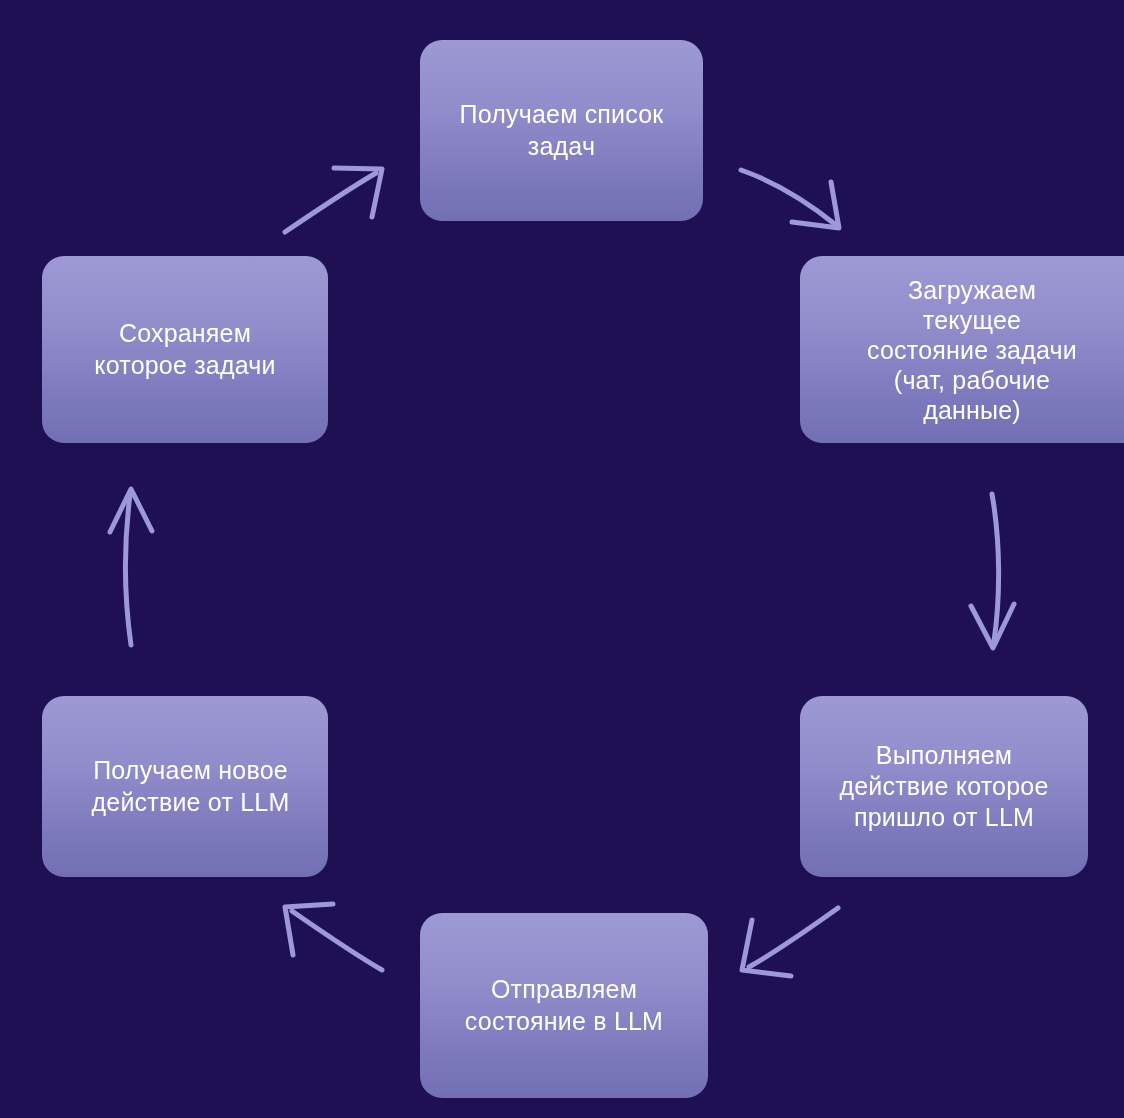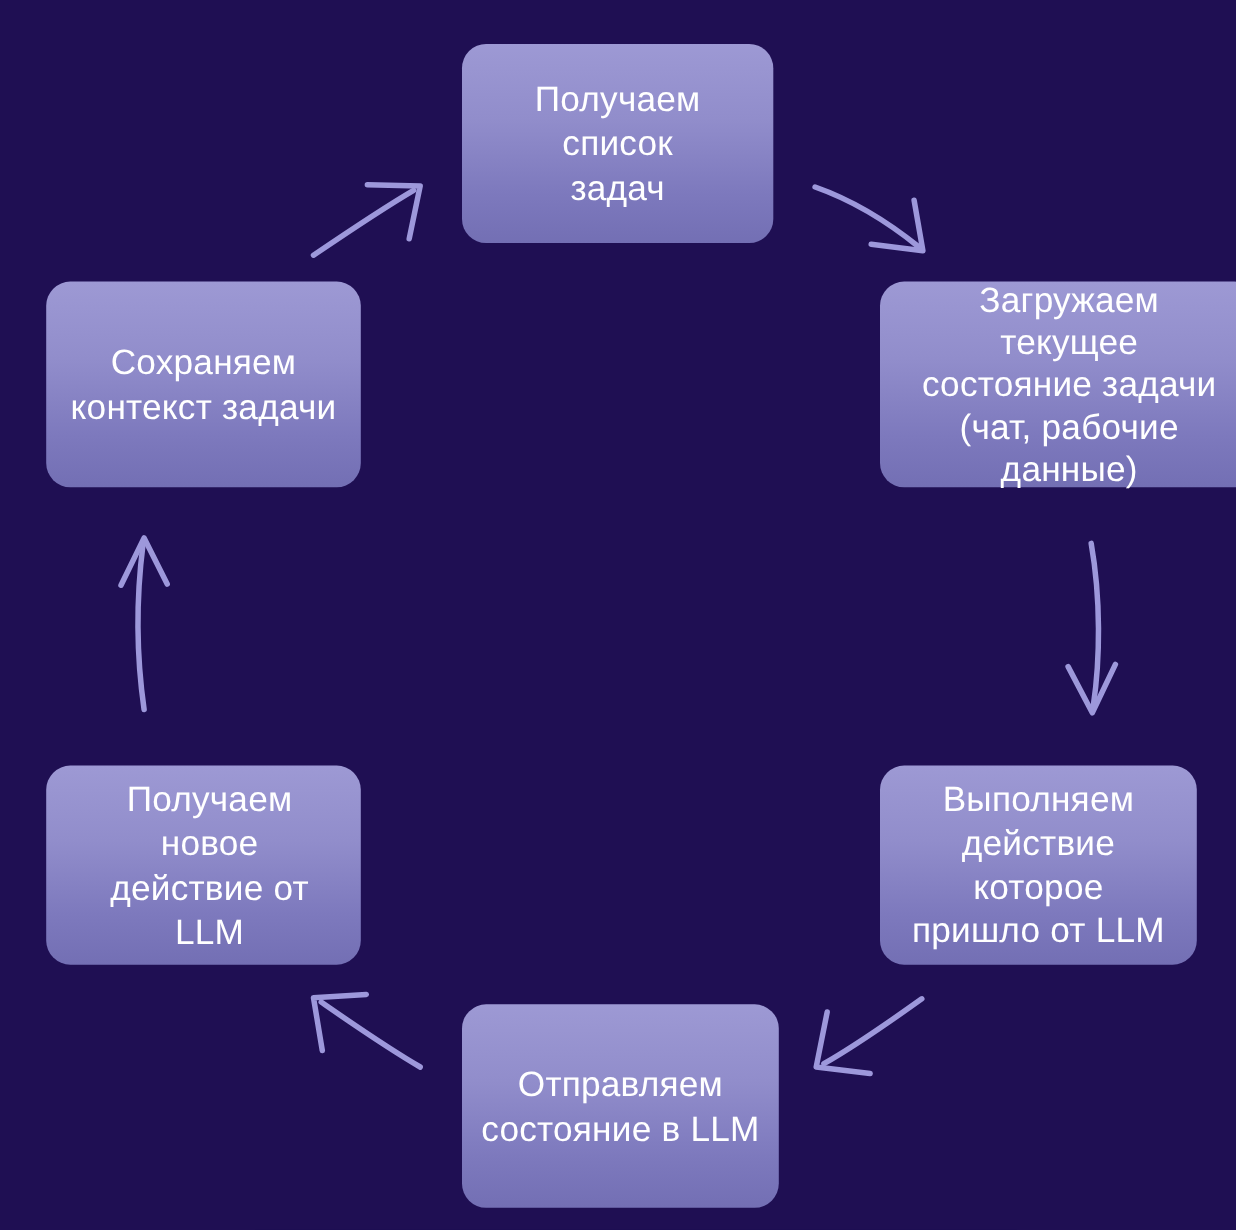--- a/index.html
+++ b/index.html
@@ -25,21 +25,21 @@
     border-radius: 22px;
     background: linear-gradient(180deg, #9d99d4 0%, #918dcb 38%, #7d79bd 75%, #736fb4 100%);
     display: flex;
     align-items: center;
     justify-content: center;
     padding: 6px 14px;
   }
   .node-label {
     color: #ffffff;
     font-family: "Liberation Sans", sans-serif;
-    font-size: 32px;
+    font-size: 25px;
     line-height: 1.26;
     text-align: center;
     letter-spacing: 0.2px;
     white-space: pre-line;
     font-weight: 400;
   }
   
   #node-fetch-tasks      { left: 420px; top: 40px;  width: 283px; height: 181px; }
   #node-load-state       { left: 800px; top: 256px; width: 344px; height: 187px; }
   #node-execute-action   { left: 800px; top: 696px; width: 288px; height: 181px; }
@@ -124,16 +124,16 @@
 состояние в LLM</span>
   </div>
 
   <div class="node" id="node-receive-action">
     <span class="node-label">Получаем новое
 действие от LLM</span>
   </div>
 
   <div class="node" id="node-save-context">
     <span class="node-label">Сохраняем
-контекст задачи</span>
+которое задачи</span>
   </div>
 
 </div>
 
 </body></html>

